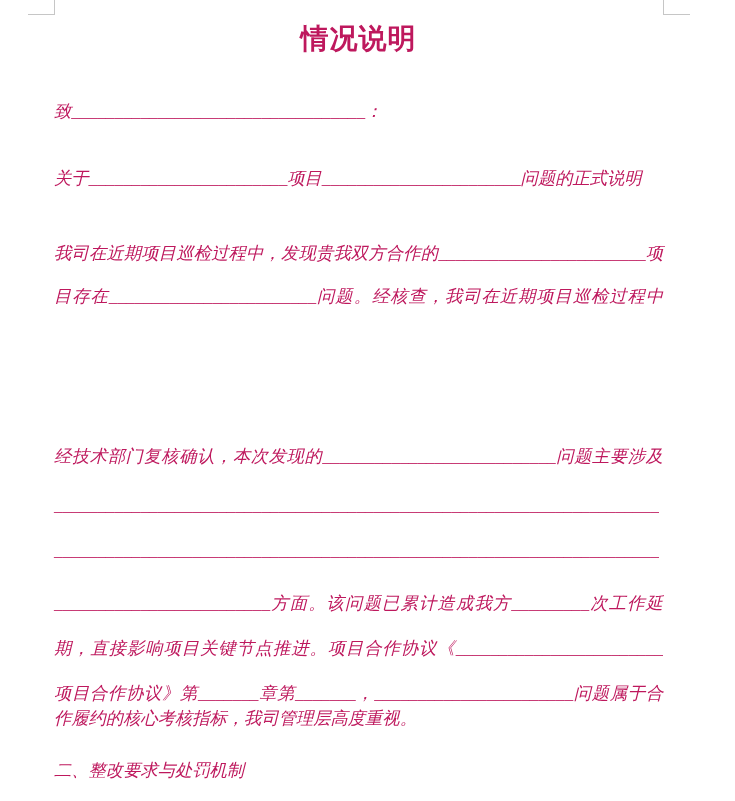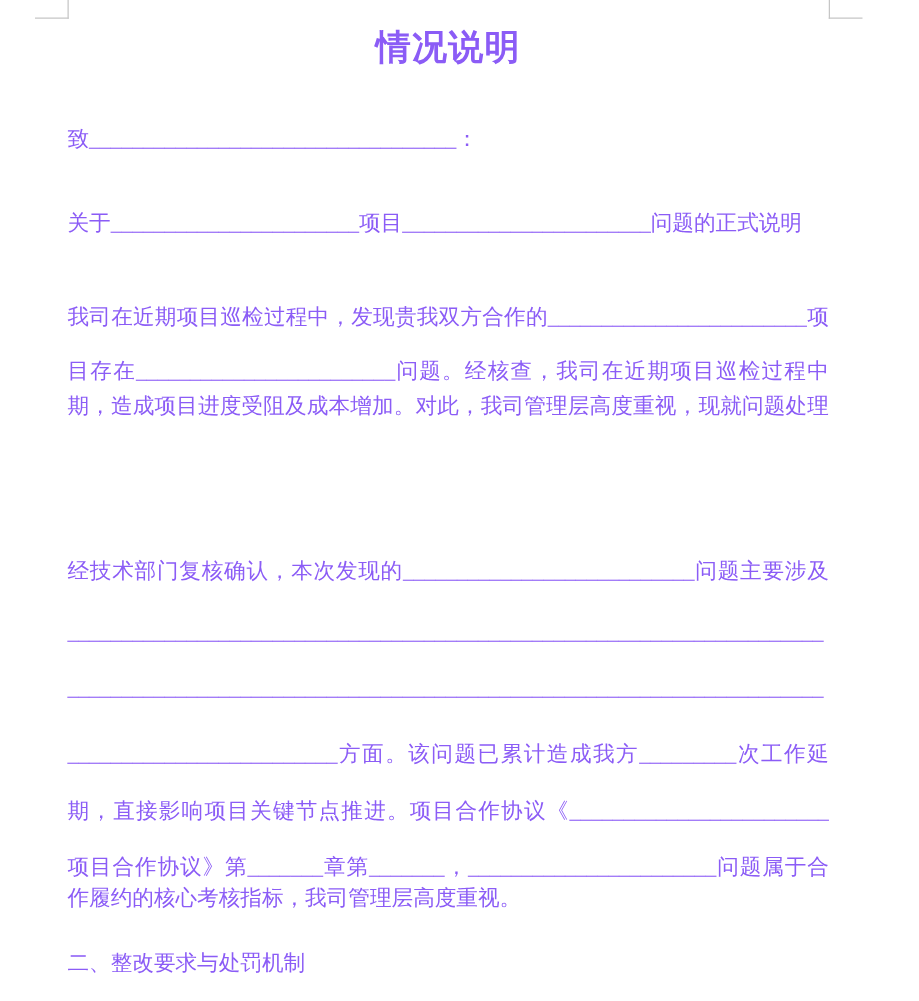--- a/index.html
+++ b/index.html
@@ -7,21 +7,21 @@
     padding: 0;
     background: #ffffff;
   }
   .page {
     position: relative;
     width: 735px;
     height: 801px;
     background: #ffffff;
     overflow: hidden;
     font-family: "Liberation Serif", "DejaVu Serif", serif;
-    color: #8b5cf6;
+    color: #be185d;
   }
   
   .mark-tl {
     position: absolute;
     left: 28px;
     top: 0;
     width: 26px;
     height: 14px;
     border-right: 1px solid #c6c6c6;
     border-bottom: 1px solid #c6c6c6;
@@ -47,20 +47,21 @@
     letter-spacing: 1px;
     white-space: pre;
   }
   .line {
     position: absolute;
     left: 54px;
     width: 609px;
     font-size: 17.3px;
     line-height: 20px;
     white-space: pre;
+    font-style: italic;
   }
   
   .fill {
     white-space: normal;
     text-align: justify;
     text-align-last: justify;
   }
 </style>
 </head>
 <body>
@@ -73,21 +74,20 @@
   <div class="doc-title">情况说明</div>
 
   <div class="line" style="top:102px">致__________________________________：</div>
 
   <div class="line" style="top:169px">关于_______________________项目_______________________问题的正式说明</div>
 
   <div class="line fill" style="top:244px">我司在近期项目巡检过程中，发现贵我双方合作的________________________项</div>
 
   <div class="line fill" style="top:287px">目存在________________________问题。经核查，我司在近期项目巡检过程中</div>
 
-  <div class="line fill" style="top:315px">期，造成项目进度受阻及成本增加。对此，我司管理层高度重视，现就问题处理</div>
 
 
 
   <div class="line fill" style="top:447px">经技术部门复核确认，本次发现的___________________________问题主要涉及</div>
 
   <div class="line" style="top:496px">______________________________________________________________________</div>
 
   <div class="line" style="top:541px">______________________________________________________________________</div>
 
   <div class="line fill" style="top:594px">_________________________方面。该问题已累计造成我方_________次工作延</div>

